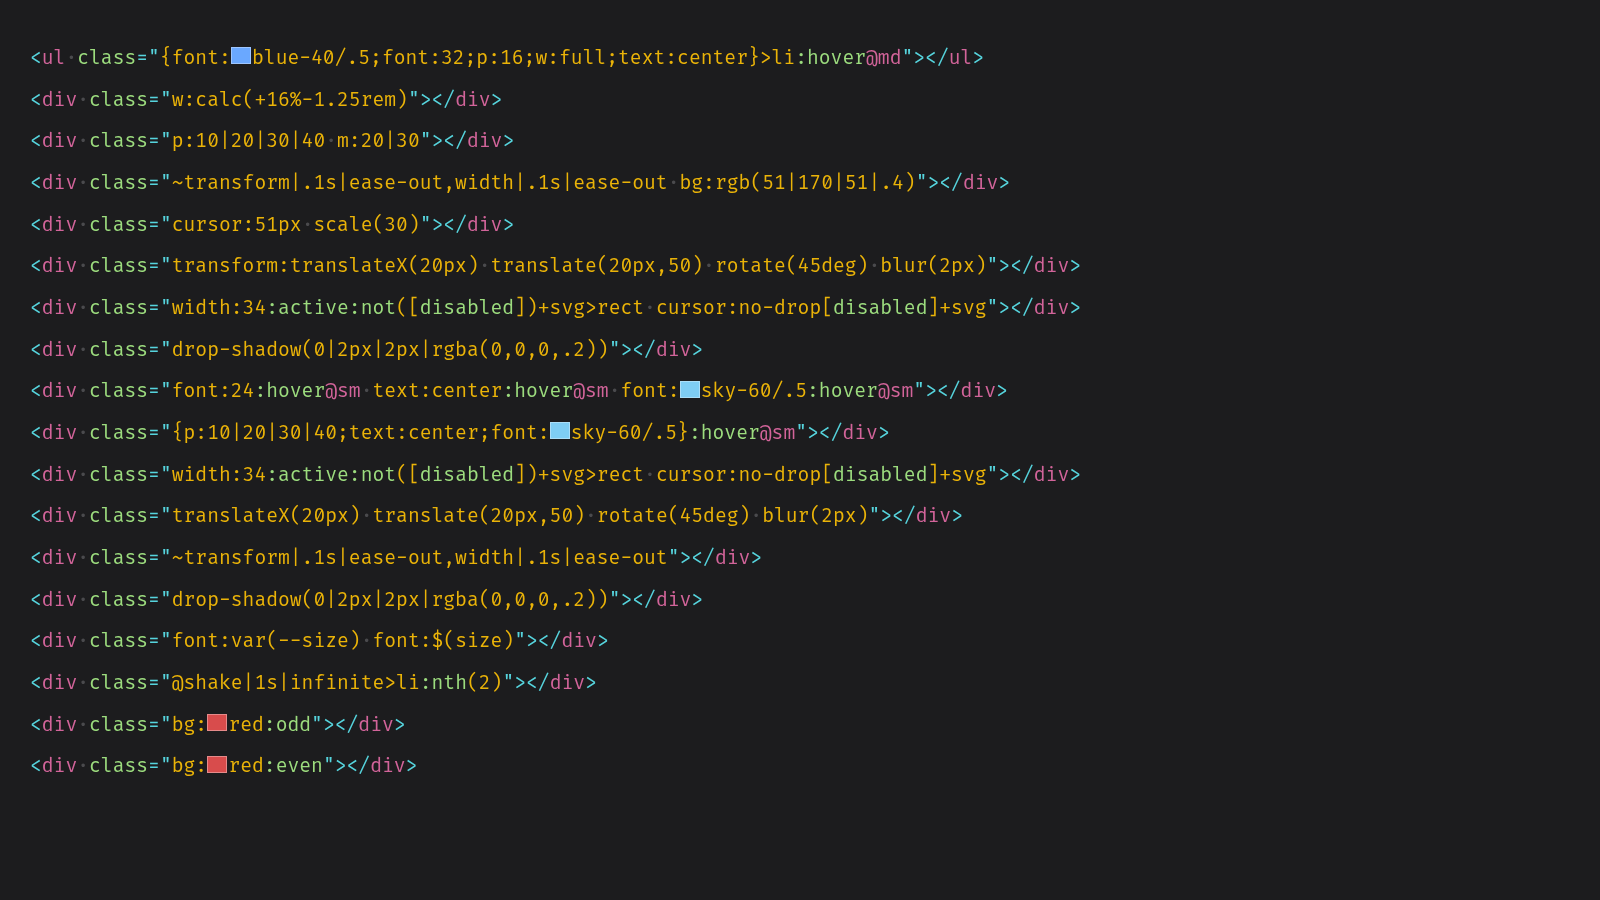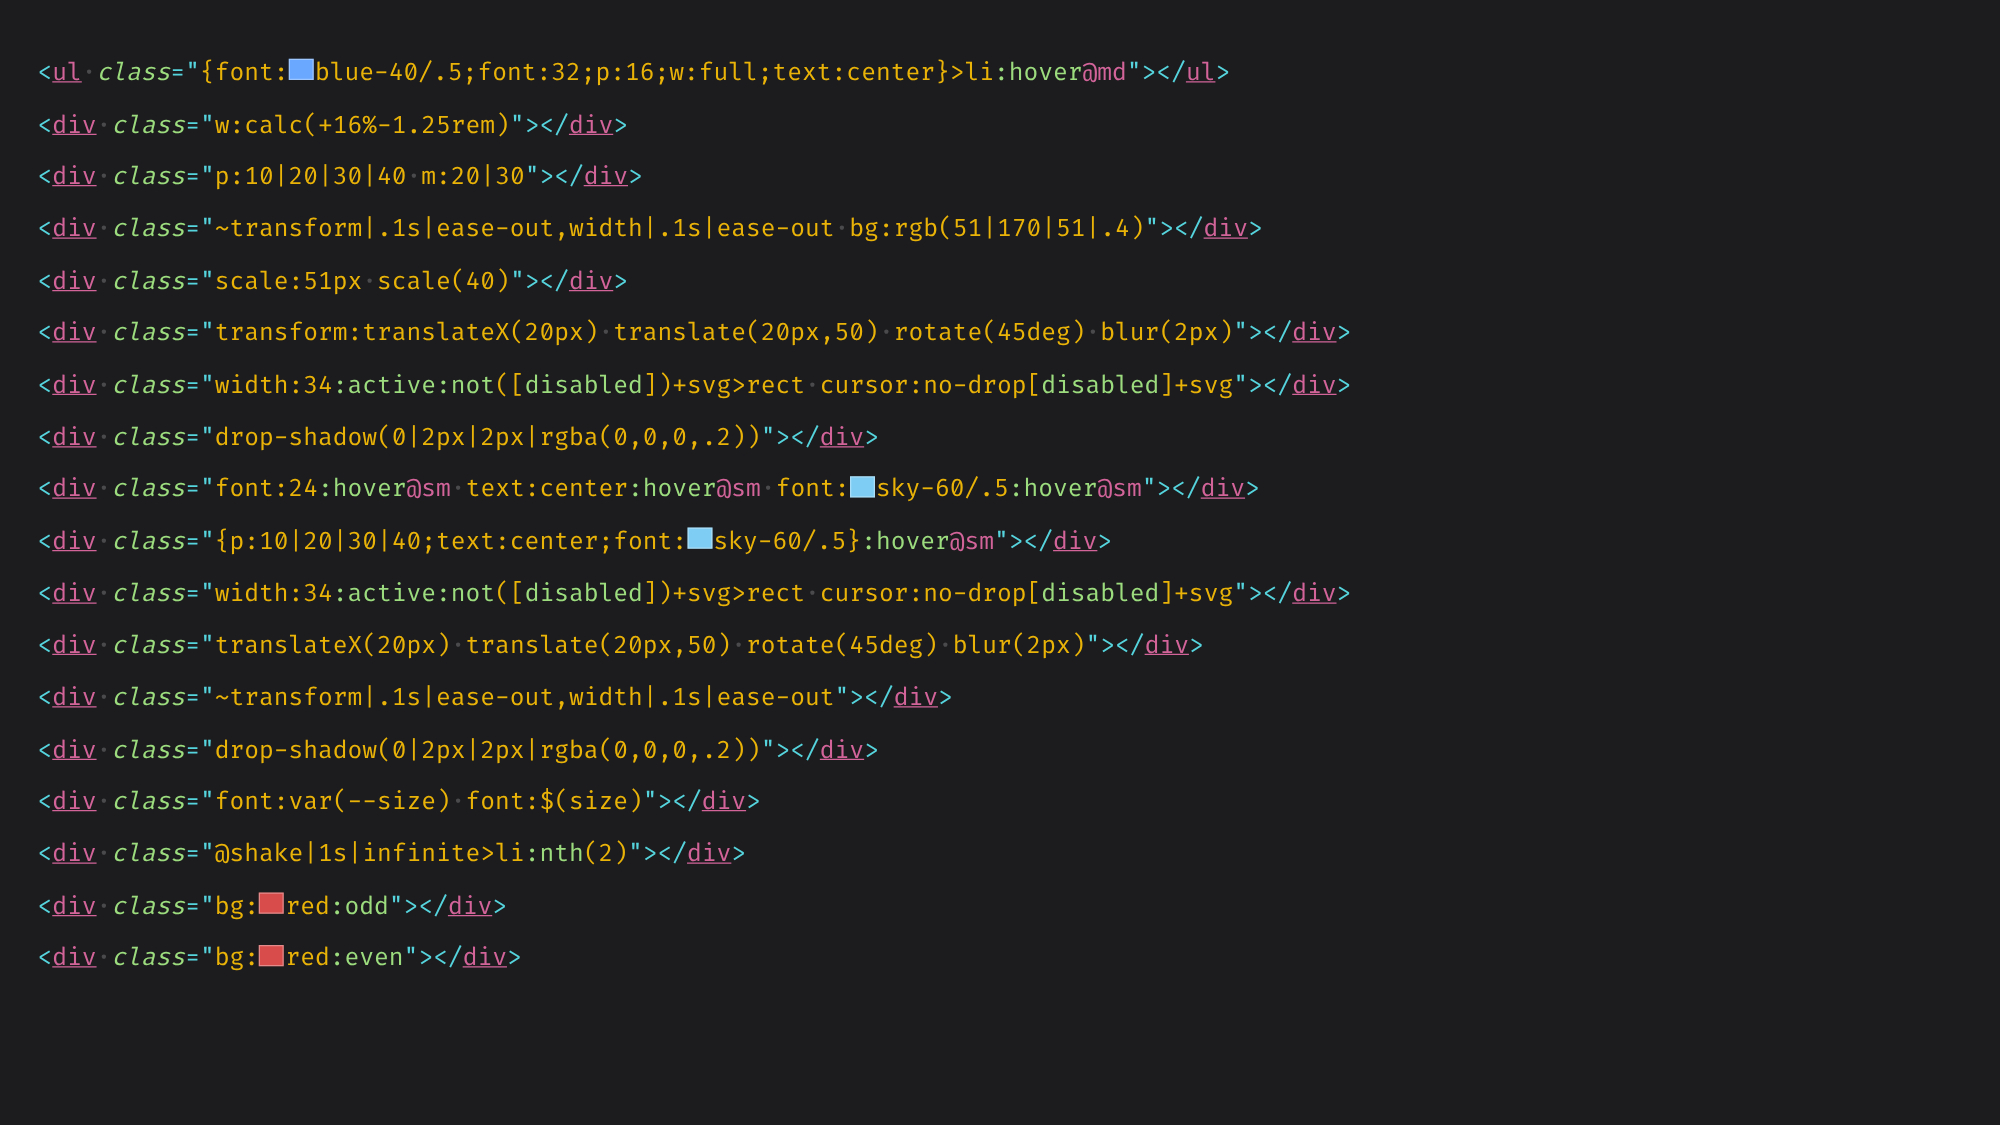--- a/index.html
+++ b/index.html
@@ -15,39 +15,39 @@
     padding: 38px 30px;
     font-family: "Fira Code", "JetBrains Mono", "Consolas", "Menlo", monospace;
     font-size: 19.2px;
     line-height: 2.17;
     color: #c9d1d9;
     white-space: pre;
     letter-spacing: 0;
     font-variant-ligatures: none;
   }
   .p   { color: #56d4dd; }  
-  .tag { color: #d2649a; text-decoration: underline; }  
-  .at  { color: #9cdc7e; font-style: italic; }  
+  .tag { color: #d2649a; }  
+  .at  { color: #9cdc7e; }  
   .st  { color: #eab308; }  
   .ps  { color: #9cdc7e; }  
   .md  { color: #d2649a; margin-top: 41px; }  
   .ws  { color: #4a4a4d; }  
   .sw  { display:inline-block; width:0.95em; height:0.78em; vertical-align:-0.02em; border:1px solid rgba(255,255,255,.35); margin-right:1px; }
   .sw-blue { background:#6aa8ff; }
   .sw-sky  { background:#7ecdf4; }
   .sw-red  { background:#d84c4c; }
 </style>
 </head>
 <body>
 
 <pre class="code" id="code"><span><span class="p">&lt;</span><span class="tag">ul</span><span class="ws">·</span><span class="at">class</span><span class="p">=</span><span class="p">"</span><span class="st">{font:</span><span class="sw sw-blue"></span><span class="st">blue-40/.5;font:32;p:16;w:full;text:center}&gt;li</span><span class="ps">:hover</span><span class="md">@md</span><span class="p">"</span><span class="p">&gt;</span><span class="p">&lt;/</span><span class="tag">ul</span><span class="p">&gt;</span></span>
 <span><span class="p">&lt;</span><span class="tag">div</span><span class="ws">·</span><span class="at">class</span><span class="p">=</span><span class="p">"</span><span class="st">w:calc(+16%-1.25rem)</span><span class="p">"</span><span class="p">&gt;</span><span class="p">&lt;/</span><span class="tag">div</span><span class="p">&gt;</span></span>
 <span><span class="p">&lt;</span><span class="tag">div</span><span class="ws">·</span><span class="at">class</span><span class="p">=</span><span class="p">"</span><span class="st">p:10|20|30|40</span><span class="ws">·</span><span class="st">m:20|30</span><span class="p">"</span><span class="p">&gt;</span><span class="p">&lt;/</span><span class="tag">div</span><span class="p">&gt;</span></span>
 <span><span class="p">&lt;</span><span class="tag">div</span><span class="ws">·</span><span class="at">class</span><span class="p">=</span><span class="p">"</span><span class="st">~transform|.1s|ease-out,width|.1s|ease-out</span><span class="ws">·</span><span class="st">bg:rgb(51|170|51|.4)</span><span class="p">"</span><span class="p">&gt;</span><span class="p">&lt;/</span><span class="tag">div</span><span class="p">&gt;</span></span>
-<span><span class="p">&lt;</span><span class="tag">div</span><span class="ws">·</span><span class="at">class</span><span class="p">=</span><span class="p">"</span><span class="st">scale:51px</span><span class="ws">·</span><span class="st">scale(40)</span><span class="p">"</span><span class="p">&gt;</span><span class="p">&lt;/</span><span class="tag">div</span><span class="p">&gt;</span></span>
+<span><span class="p">&lt;</span><span class="tag">div</span><span class="ws">·</span><span class="at">class</span><span class="p">=</span><span class="p">"</span><span class="st">cursor:51px</span><span class="ws">·</span><span class="st">scale(30)</span><span class="p">"</span><span class="p">&gt;</span><span class="p">&lt;/</span><span class="tag">div</span><span class="p">&gt;</span></span>
 <span><span class="p">&lt;</span><span class="tag">div</span><span class="ws">·</span><span class="at">class</span><span class="p">=</span><span class="p">"</span><span class="st">transform:translateX(20px)</span><span class="ws">·</span><span class="st">translate(20px,50)</span><span class="ws">·</span><span class="st">rotate(45deg)</span><span class="ws">·</span><span class="st">blur(2px)</span><span class="p">"</span><span class="p">&gt;</span><span class="p">&lt;/</span><span class="tag">div</span><span class="p">&gt;</span></span>
 <span><span class="p">&lt;</span><span class="tag">div</span><span class="ws">·</span><span class="at">class</span><span class="p">=</span><span class="p">"</span><span class="st">width:34</span><span class="ps">:active:not</span><span class="st">([</span><span class="ps">disabled</span><span class="st">])+svg&gt;rect</span><span class="ws">·</span><span class="st">cursor:no-drop[</span><span class="ps">disabled</span><span class="st">]+svg</span><span class="p">"</span><span class="p">&gt;</span><span class="p">&lt;/</span><span class="tag">div</span><span class="p">&gt;</span></span>
 <span><span class="p">&lt;</span><span class="tag">div</span><span class="ws">·</span><span class="at">class</span><span class="p">=</span><span class="p">"</span><span class="st">drop-shadow(0|2px|2px|rgba(0,0,0,.2))</span><span class="p">"</span><span class="p">&gt;</span><span class="p">&lt;/</span><span class="tag">div</span><span class="p">&gt;</span></span>
 <span><span class="p">&lt;</span><span class="tag">div</span><span class="ws">·</span><span class="at">class</span><span class="p">=</span><span class="p">"</span><span class="st">font:24</span><span class="ps">:hover</span><span class="md">@sm</span><span class="ws">·</span><span class="st">text:center</span><span class="ps">:hover</span><span class="md">@sm</span><span class="ws">·</span><span class="st">font:</span><span class="sw sw-sky"></span><span class="st">sky-60/.5</span><span class="ps">:hover</span><span class="md">@sm</span><span class="p">"</span><span class="p">&gt;</span><span class="p">&lt;/</span><span class="tag">div</span><span class="p">&gt;</span></span>
 <span><span class="p">&lt;</span><span class="tag">div</span><span class="ws">·</span><span class="at">class</span><span class="p">=</span><span class="p">"</span><span class="st">{p:10|20|30|40;text:center;font:</span><span class="sw sw-sky"></span><span class="st">sky-60/.5}</span><span class="ps">:hover</span><span class="md">@sm</span><span class="p">"</span><span class="p">&gt;</span><span class="p">&lt;/</span><span class="tag">div</span><span class="p">&gt;</span></span>
 <span><span class="p">&lt;</span><span class="tag">div</span><span class="ws">·</span><span class="at">class</span><span class="p">=</span><span class="p">"</span><span class="st">width:34</span><span class="ps">:active:not</span><span class="st">([</span><span class="ps">disabled</span><span class="st">])+svg&gt;rect</span><span class="ws">·</span><span class="st">cursor:no-drop[</span><span class="ps">disabled</span><span class="st">]+svg</span><span class="p">"</span><span class="p">&gt;</span><span class="p">&lt;/</span><span class="tag">div</span><span class="p">&gt;</span></span>
 <span><span class="p">&lt;</span><span class="tag">div</span><span class="ws">·</span><span class="at">class</span><span class="p">=</span><span class="p">"</span><span class="st">translateX(20px)</span><span class="ws">·</span><span class="st">translate(20px,50)</span><span class="ws">·</span><span class="st">rotate(45deg)</span><span class="ws">·</span><span class="st">blur(2px)</span><span class="p">"</span><span class="p">&gt;</span><span class="p">&lt;/</span><span class="tag">div</span><span class="p">&gt;</span></span>
 <span><span class="p">&lt;</span><span class="tag">div</span><span class="ws">·</span><span class="at">class</span><span class="p">=</span><span class="p">"</span><span class="st">~transform|.1s|ease-out,width|.1s|ease-out</span><span class="p">"</span><span class="p">&gt;</span><span class="p">&lt;/</span><span class="tag">div</span><span class="p">&gt;</span></span>
 <span><span class="p">&lt;</span><span class="tag">div</span><span class="ws">·</span><span class="at">class</span><span class="p">=</span><span class="p">"</span><span class="st">drop-shadow(0|2px|2px|rgba(0,0,0,.2))</span><span class="p">"</span><span class="p">&gt;</span><span class="p">&lt;/</span><span class="tag">div</span><span class="p">&gt;</span></span>
 <span><span class="p">&lt;</span><span class="tag">div</span><span class="ws">·</span><span class="at">class</span><span class="p">=</span><span class="p">"</span><span class="st">font:var(--size)</span><span class="ws">·</span><span class="st">font:$(size)</span><span class="p">"</span><span class="p">&gt;</span><span class="p">&lt;/</span><span class="tag">div</span><span class="p">&gt;</span></span>

